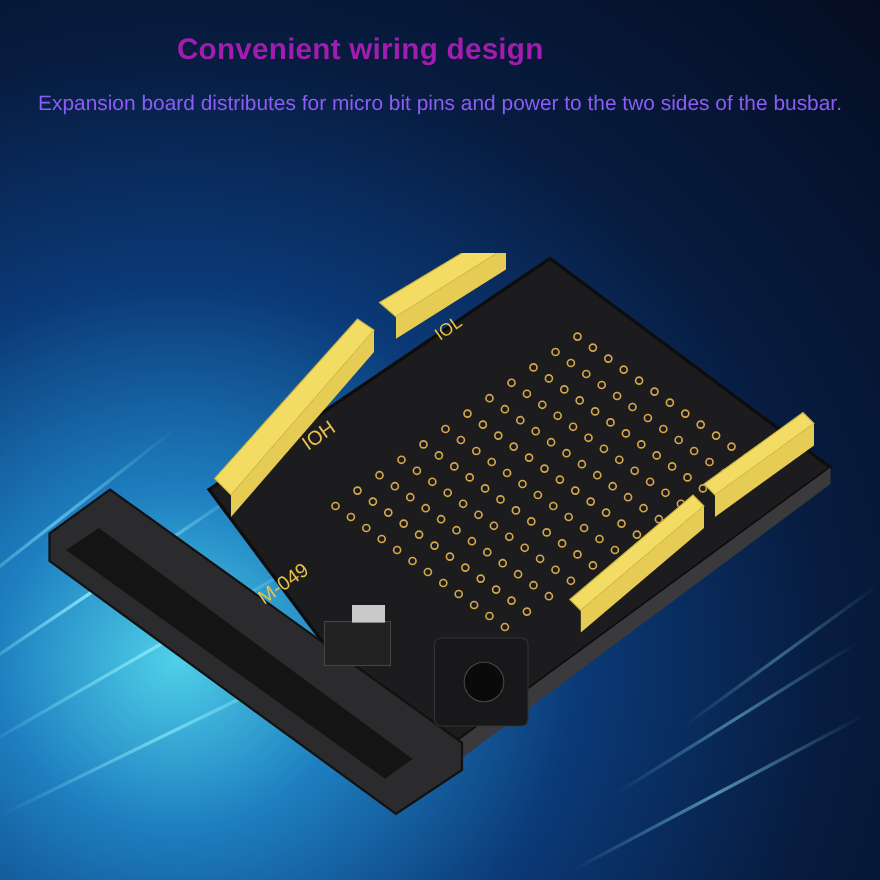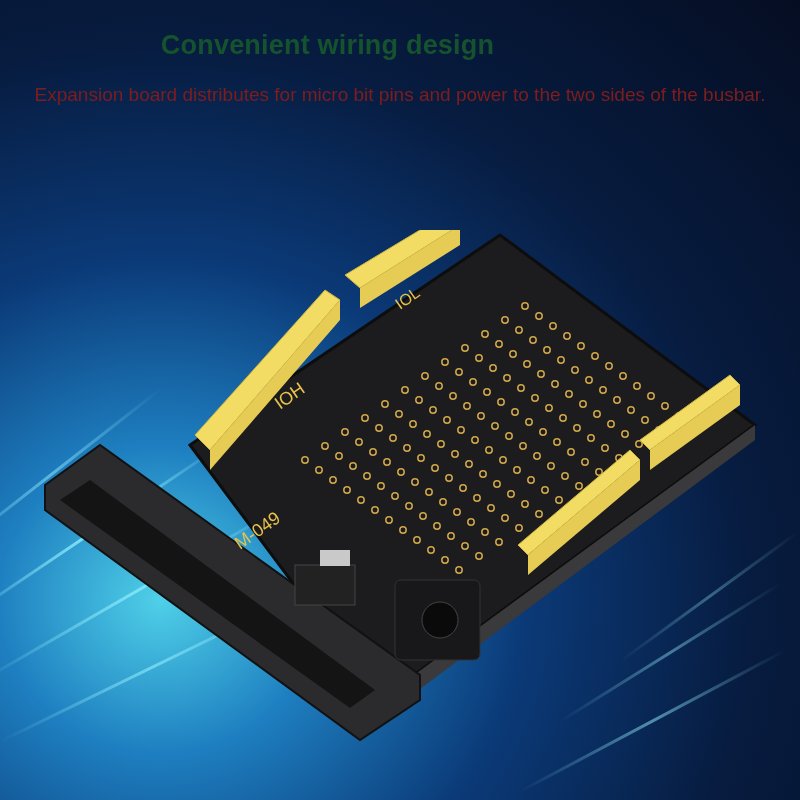--- a/index.html
+++ b/index.html
@@ -3,23 +3,23 @@
 <meta charset="utf-8">
 <style>
   html,body{margin:0;padding:0;}
   body{width:800px;height:800px;overflow:hidden;position:relative;
     background:radial-gradient(ellipse at 20% 75%, #4fd0e8 0%, #1e7fc0 18%, #0b3a78 40%, #071c40 65%, #050d22 100%);
     font-family:"Liberation Sans",sans-serif;}
   .streaks{position:absolute;inset:0;overflow:hidden;}
   .streak{position:absolute;height:3px;border-radius:2px;
     background:linear-gradient(90deg,rgba(120,230,255,0) 0%,rgba(150,240,255,.85) 50%,rgba(120,230,255,0) 100%);
     transform-origin:0 50%;}
-  .title{position:absolute;top:30px;left:0;width:655px;text-align:center;color:#14532d;
+  .title{position:absolute;top:30px;left:0;width:655px;text-align:center;color:#a21caf;
     font-size:27px;font-weight:bold;letter-spacing:0.2px;}
-  .desc{position:absolute;top:82px;left:20px;width:760px;text-align:center;color:#7f1d1d;font-size:19px;line-height:25px;}
+  .desc{position:absolute;top:82px;left:20px;width:760px;text-align:center;color:#8b5cf6;font-size:19px;line-height:25px;}
   .board{position:absolute;left:40px;top:230px;width:740px;height:560px;}
 </style>
 </head>
 <body>
 
 <div class="streaks">
   <div class="streak" style="left:-40px;top:620px;width:320px;transform:rotate(-34deg);"></div>
   <div class="streak" style="left:-20px;top:680px;width:360px;transform:rotate(-30deg);opacity:.8"></div>
   <div class="streak" style="left:0px;top:740px;width:340px;transform:rotate(-26deg);opacity:.7"></div>
   <div class="streak" style="left:-60px;top:560px;width:280px;transform:rotate(-38deg);opacity:.6"></div>

